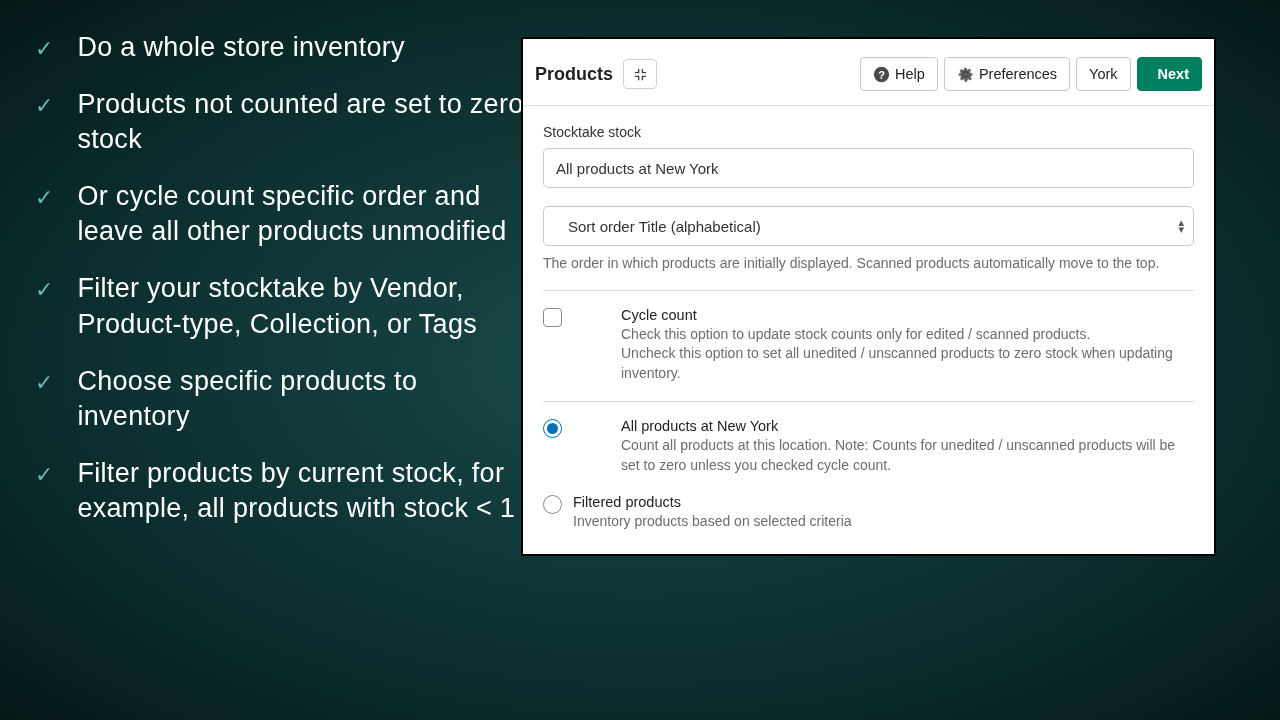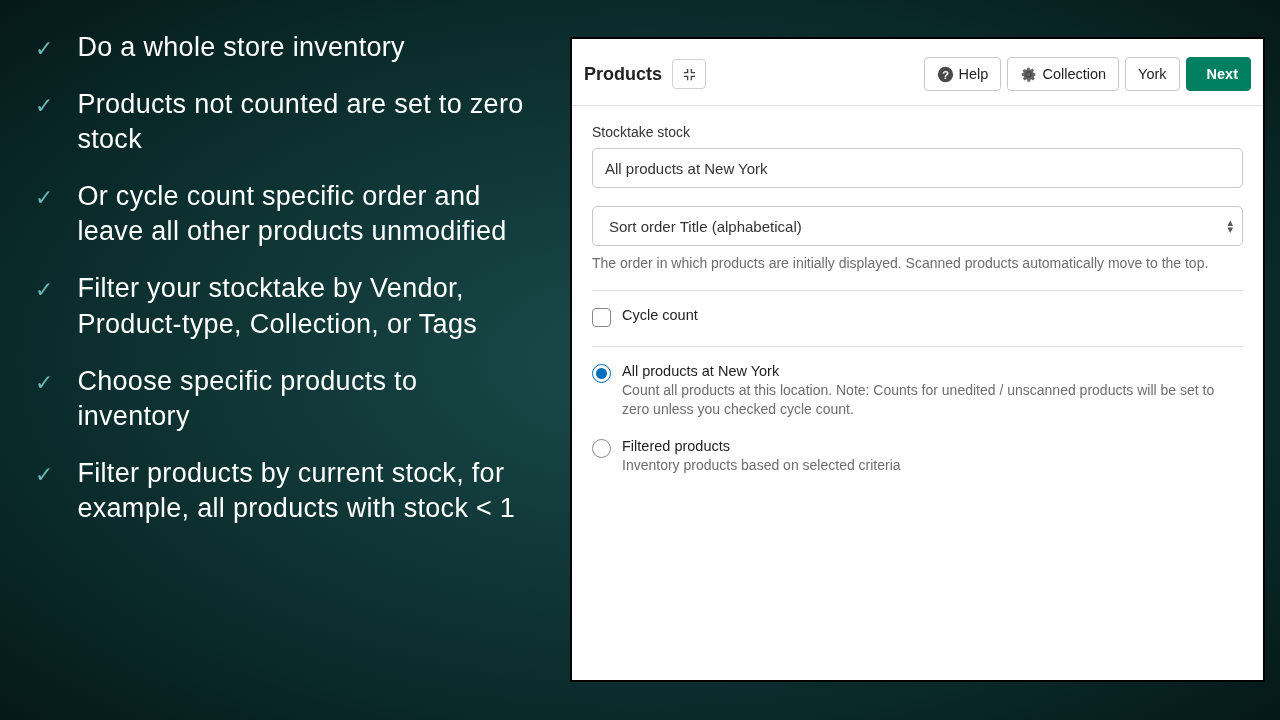--- a/index.html
+++ b/index.html
@@ -30,24 +30,24 @@
 }
 .bullet-text {
   font-size: 27px;
   font-weight: 300;
   line-height: 1.3;
   letter-spacing: 0.3px;
   font-family: "Century Gothic", "Segoe UI Light", sans-serif;
 }
 .app-window {
   position: absolute;
-  left: 570px;
+  left: 521px;
   top: 37px;
   width: 695px;
-  height: 645px;
+  height: 519px;
   background: #0369a1;
   border: 2px solid #000;
   display: flex;
   flex-direction: column;
 }
 .app-content {
   flex: 1;
   overflow-y: scroll;
   background: #fff;
 }
@@ -118,21 +118,21 @@
   color: #333;
   background: #fff;
 }
 .text-input::placeholder { color: #888; }
 .select-wrapper { position: relative; }
 .select-display {
   width: 100%;
   height: 40px;
   border: 1px solid #c8c8c8;
   border-radius: 5px;
-  padding: 0 16px;
+  padding: 0 24px;
   font-size: 15px;
   color: #333;
   display: flex;
   align-items: center;
   cursor: pointer;
 }
 .select-display .lbl { color: #333; margin-right: 4px; }
 .select-caret {
   position: absolute;
   right: 10px;
@@ -192,21 +192,21 @@
 .option-title {
   font-size: 14.5px;
   color: #222;
   margin-bottom: 2px;
 }
 .option-desc {
   font-size: 14px;
   color: #6d6d6d;
   line-height: 1.4;
 }
-.option-block { margin-bottom: 18px; }
+.option-block { margin-bottom: 18px; gap: 48px; }
 .filter-section { padding-left: 30px; margin-top: 14px; }
 .filter-field { margin-bottom: 16px; }
 </style>
 </head>
 <body>
 
 <div class="left-panel">
   <div class="bullet-item">
       <span class="check-icon">✓</span>
       <span class="bullet-text">Do a whole store inventory</span>
@@ -248,21 +248,21 @@
             <circle cx="10" cy="10" r="9" fill="#4a4a4a"></circle>
             <text x="10" y="15" text-anchor="middle" fill="#fff" font-size="13" font-weight="bold">?</text>
           </svg>
         <span>Help</span>
       </span>
       <span class="btn">
         <svg class="ico" width="17" height="17" viewBox="0 0 20 20" fill="#4a4a4a">
             <path d="M10 6a4 4 0 100 8 4 4 0 000-8zm0 6a2 2 0 110-4 2 2 0 010 4z"></path>
             <path d="M18 11.5v-3l-2.2-.4a6 6 0 00-.5-1.2l1.3-1.8-2.1-2.1-1.8 1.3a6 6 0 00-1.2-.5L11.5 2h-3l-.4 2.2a6 6 0 00-1.2.5L5.1 3.4 3 5.5l1.3 1.8a6 6 0 00-.5 1.2L2 8.5v3l2.2.4c.1.4.3.8.5 1.2L3.4 14.9l2.1 2.1 1.8-1.3c.4.2.8.4 1.2.5l.4 2.2h3l.4-2.2c.4-.1.8-.3 1.2-.5l1.8 1.3 2.1-2.1-1.3-1.8c.2-.4.4-.8.5-1.2l2.2-.4z" opacity="0.85"></path>
           </svg>
-        <span>Collection</span>
+        <span>Preferences</span>
       </span>
       <span class="btn">
           <span>York</span>
         </span>
       <span class="btn btn-next">
           <span>Next</span>
         </span>
     </div>
 
     <div class="form-body">
@@ -281,20 +281,22 @@
       <div class="hint-text">The order in which products are initially displayed. Scanned products automatically move to the top.</div>
 
       <hr class="divider">
 
       <div class="option-row option-block">
         <div class="option-control">
             <div class="checkbox-box"></div>
           </div>
         <div class="option-body">
           <div class="option-title">Cycle count</div>
+          <div class="option-desc" style="white-space:pre-line">Check this option to update stock counts only for edited / scanned products.
+Uncheck this option to set all unedited / unscanned products to zero stock when updating inventory.</div>
         </div>
       </div>
 
       <hr class="divider">
 
       <div class="option-row option-block">
         <div class="option-control">
             <div class="radio-circle selected"></div>
           </div>
         <div class="option-body">

